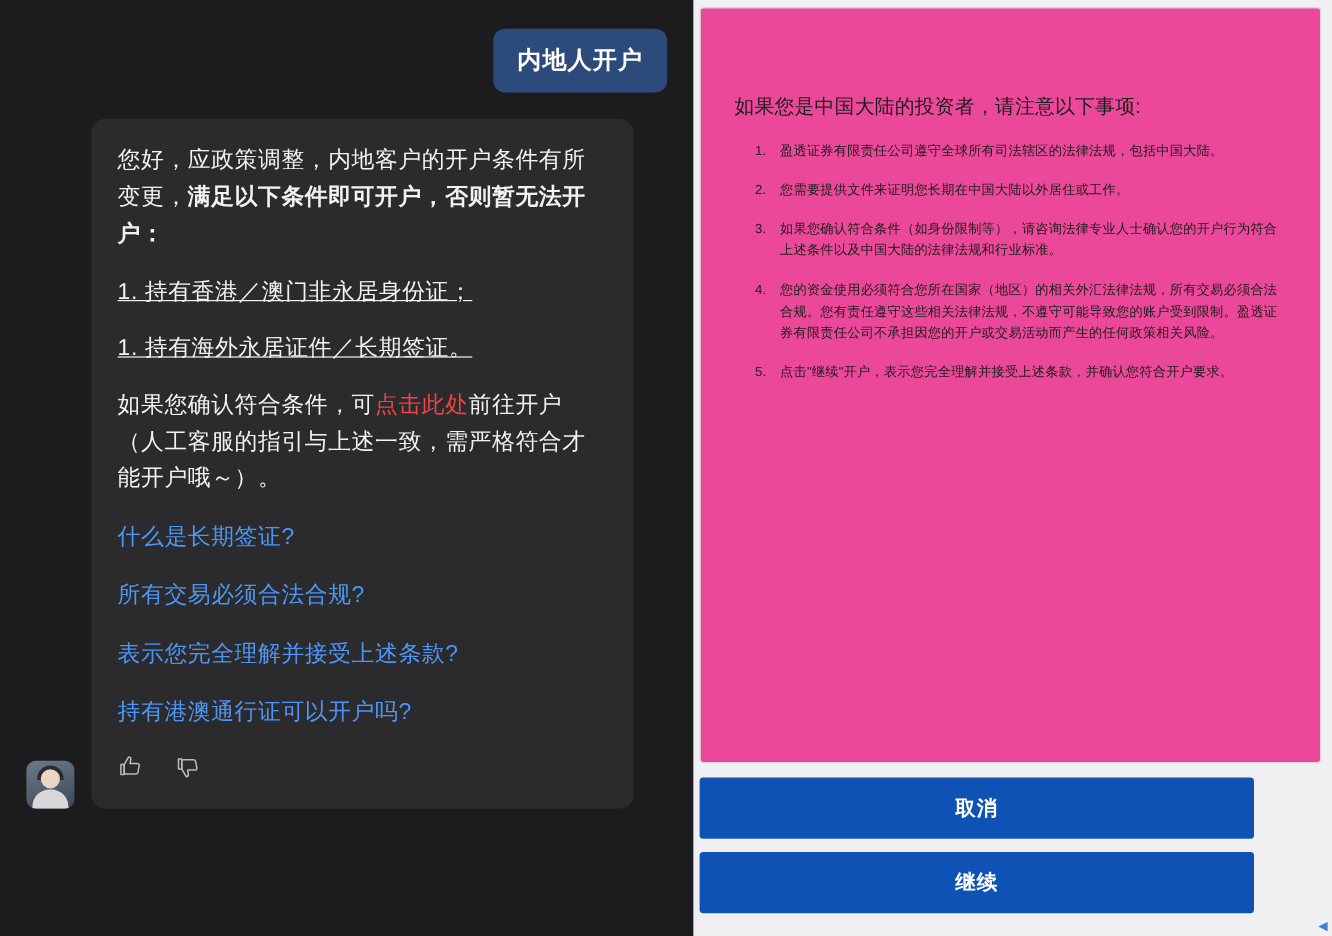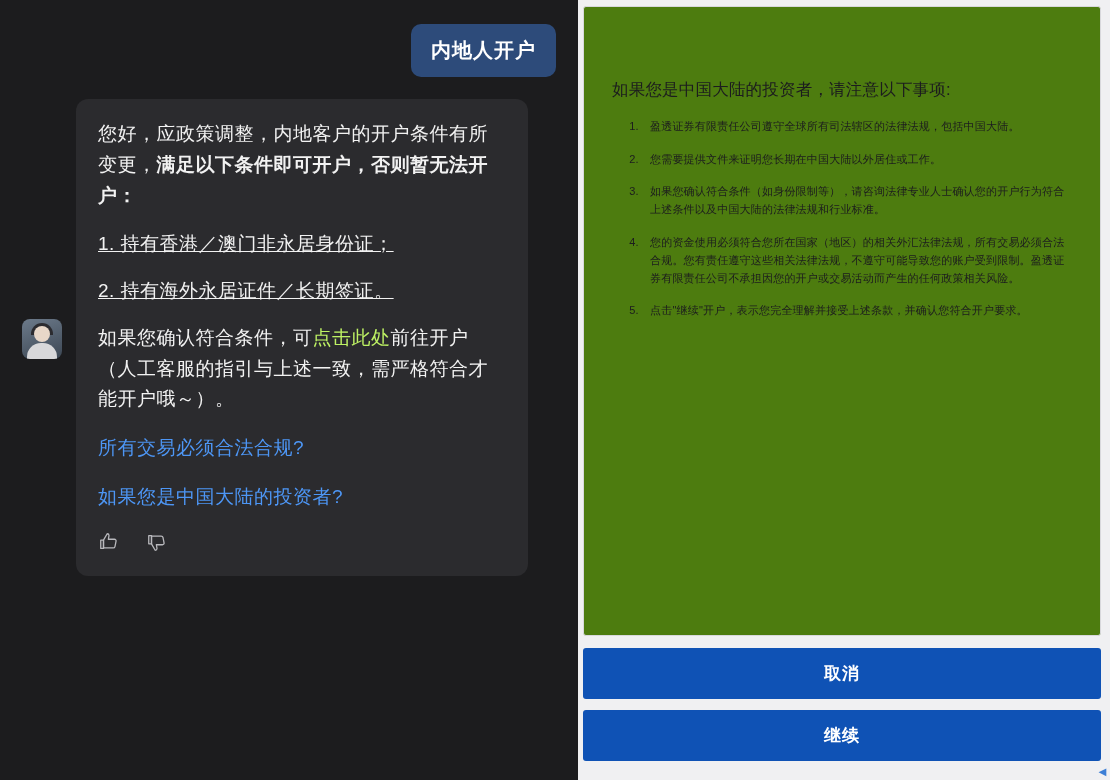--- a/index.html
+++ b/index.html
@@ -36,21 +36,21 @@
     background: #2d4b7a;
     color: #ffffff;
     font-size: 20px;
     font-weight: 700;
     border-radius: 10px;
     padding: 13px 20px;
     letter-spacing: 1px;
   }
   .bot-row {
     display: flex;
-    align-items: center;
+    align-items: flex-end;
   }
   .avatar {
     width: 40px;
     height: 40px;
     border-radius: 8px;
     background: linear-gradient(160deg,#6c7a8a,#3c4754);
     margin-right: 14px;
     flex: 0 0 auto;
     position: relative;
     overflow: hidden;
@@ -95,21 +95,21 @@
     color: #f2f2f2;
   }
   .bot-bubble p {
     margin: 0 0 18px 0;
     font-size: 19px;
     line-height: 1.62;
     letter-spacing: 0.5px;
   }
   .bot-bubble p.tight { margin-bottom: 16px; text-decoration: underline; }
   .bold { font-weight: 700; }
-  .link-inline { color: #bef264; }
+  .link-inline { color: #ef4444; }
   .suggestion {
     color: #4d96f5;
     font-size: 18px;
     line-height: 1.5;
     margin: 0 0 16px 0;
     letter-spacing: 0.4px;
     cursor: pointer;
   }
   .feedback {
     display: flex;
@@ -133,21 +133,21 @@
     height: 780px;
     background: #f0f0f2;
     box-sizing: border-box;
   }
   .dialog-card {
     position: absolute;
     left: 5px;
     top: 6px;
     width: 518px;
     height: 630px;
-    background: #4d7c0f;
+    background: #ec4899;
     border: 1px solid #d8d8dc;
     border-radius: 3px;
     box-sizing: border-box;
     padding: 70px 28px 10px 28px;
     overflow: hidden;
   }
   .dialog-intro {
     font-size: 16.5px;
     color: #1c1c1e;
     margin: 0 0 16px 0;
@@ -164,21 +164,21 @@
     font-size: 11px;
     line-height: 1.62;
     margin-bottom: 15px;
     padding-left: 8px;
     letter-spacing: 0.2px;
   }
   .dialog-actions {
     position: absolute;
     left: 5px;
     top: 648px;
-    width: 518px;
+    width: 462px;
   }
   .dlg-btn {
     display: block;
     width: 100%;
     box-sizing: border-box;
     background: #0f52b5;
     color: #ffffff;
     border: none;
     border-radius: 3px;
     font-family: "Liberation Sans", sans-serif;
@@ -215,26 +215,28 @@
       <div class="avatar">
         <div class="hair"></div>
         <div class="head"></div>
         <div class="body"></div>
       </div>
 
       <div class="bot-bubble">
         <p><span>您好，应政策调整，内地客户的开户条件有所变更，</span><span class="bold">满足以下条件即可开户，否则暂无法开户：</span></p>
 
         <p class="tight">1. 持有香港／澳门非永居身份证；</p>
-        <p class="tight">2. 持有海外永居证件／长期签证。</p>
+        <p class="tight">1. 持有海外永居证件／长期签证。</p>
 
         <p><span>如果您确认符合条件，可</span><span class="link-inline">点击此处</span><span>前往开户（人工客服的指引与上述一致，需严格符合才能开户哦～）。</span></p>
 
+        <p class="suggestion">什么是长期签证?</p>
         <p class="suggestion">所有交易必须合法合规?</p>
-        <p class="suggestion">如果您是中国大陆的投资者?</p>
+        <p class="suggestion">表示您完全理解并接受上述条款?</p>
+        <p class="suggestion">持有港澳通行证可以开户吗?</p>
 
         <div class="feedback">
           <span class="fb-icon">
             <svg width="22" height="22" viewBox="0 0 24 24" fill="none" stroke="#b9b9bd" stroke-width="1.4" stroke-linejoin="round">
               <path d="M6 10v9H3v-9h3z"></path>
               <path d="M6 10l4-7c1.3 0 2 .8 2 2l-.7 4H18c1.1 0 1.9 1 1.7 2l-1.2 6c-.2.9-1 1.5-1.9 1.5H6V10z"></path>
             </svg>
           </span>
           <span class="fb-icon">
             <svg width="22" height="22" viewBox="0 0 24 24" fill="none" stroke="#b9b9bd" stroke-width="1.4" stroke-linejoin="round">

